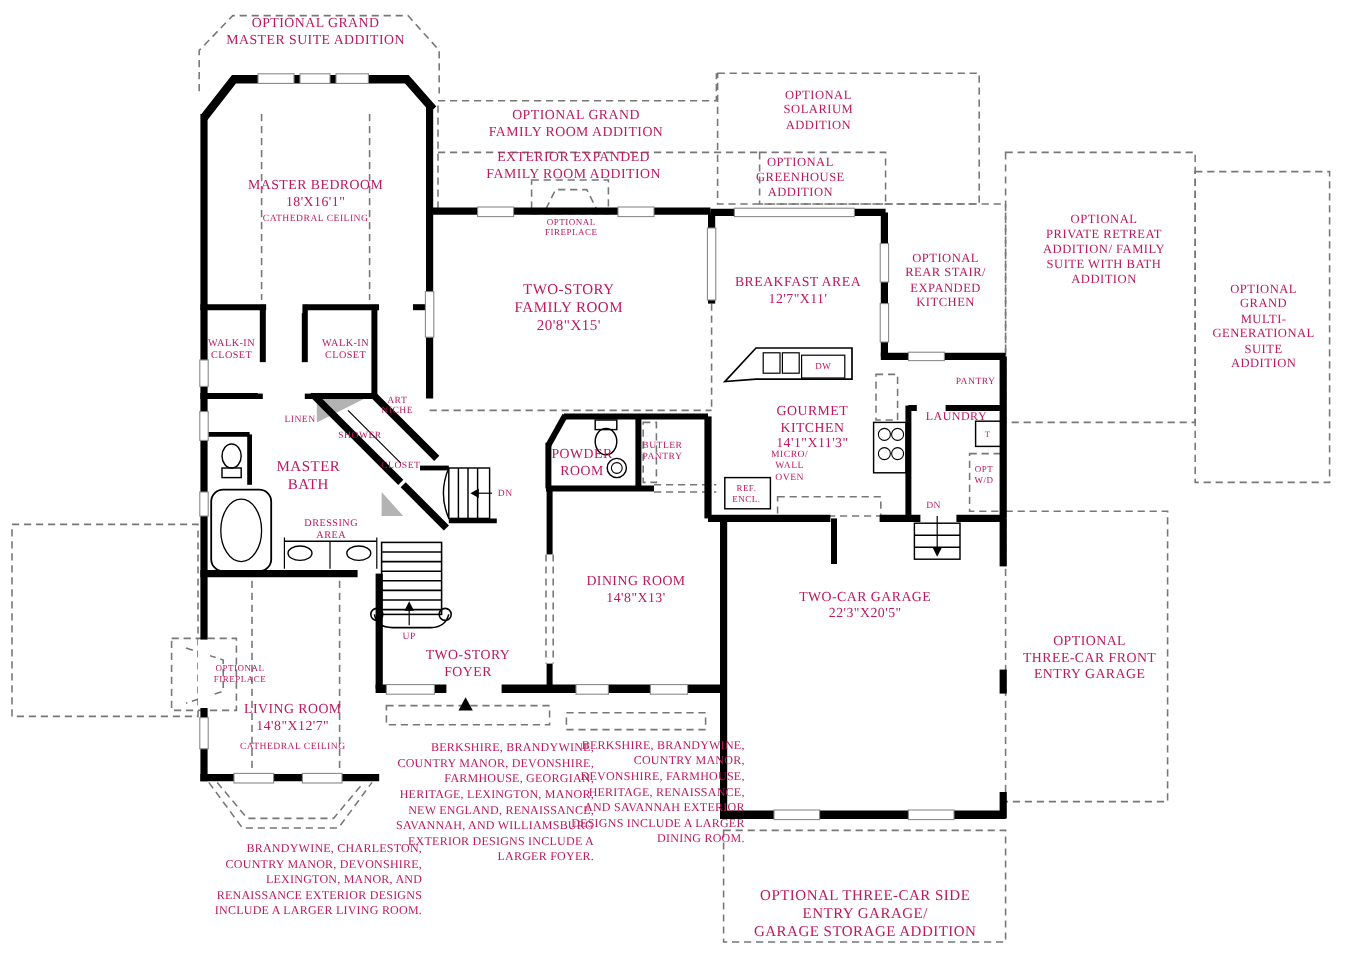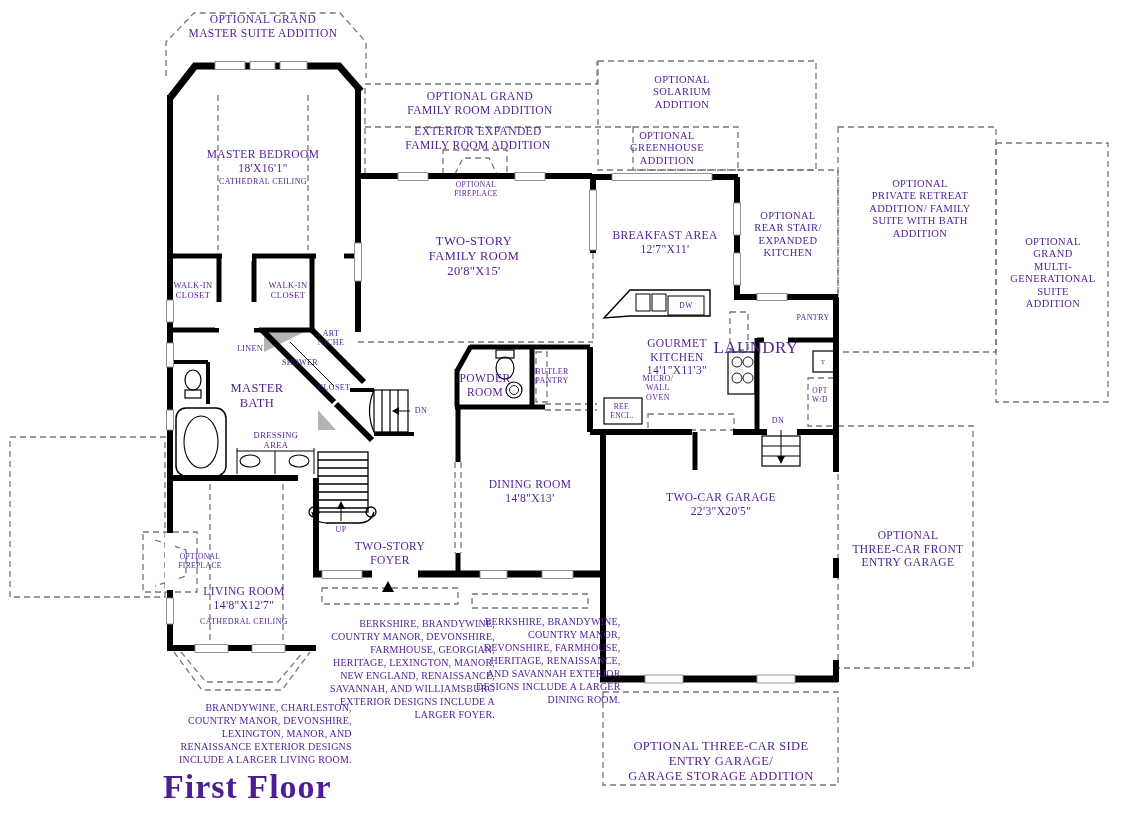--- a/index.html
+++ b/index.html
@@ -1,18 +1,18 @@
 <!DOCTYPE html>
 <html><head>
 <meta charset="utf-8">
 <style>
   html,body{margin:0;padding:0;background:#ffffff;}
   .plan{
     position:relative;width:1130px;height:815px;background:#fff;overflow:hidden;
-    font-family:"Liberation Serif","DejaVu Serif",serif;color:#4c1d95;
+    font-family:"Liberation Serif","DejaVu Serif",serif;color:#be185d;
   }
   .plan svg{position:absolute;left:0;top:0;}
   .lbl{
     position:absolute;transform:translate(-50%,-50%);
     white-space:pre-line;text-align:center;line-height:1.18;letter-spacing:.4px;
   }
   .note{
     position:absolute;white-space:pre-line;text-align:right;
     font-size:10px;line-height:1.3;letter-spacing:.2px;
   }
@@ -258,21 +258,21 @@
 18'X16'1"</div>
   <div class="lbl" style="left:263px;top:182px;font-size:8px">CATHEDRAL CEILING</div>
   <div class="lbl" style="left:474px;top:256px;font-size:12.5px">TWO-STORY
 FAMILY ROOM
 20'8"X15'</div>
   <div class="lbl" style="left:665px;top:243px;font-size:11.5px">BREAKFAST AREA
 12'7"X11'</div>
   <div class="lbl" style="left:677px;top:357px;font-size:11.5px">GOURMET
 KITCHEN
 14'1"X11'3"</div>
-  <div class="lbl" style="left:756px;top:348px;font-size:17px">LAUNDRY</div>
+  <div class="lbl" style="left:797px;top:348px;font-size:10px">LAUNDRY</div>
   <div class="lbl" style="left:530px;top:492px;font-size:11.5px">DINING ROOM
 14'8"X13'</div>
   <div class="lbl" style="left:244px;top:599px;font-size:11.5px">LIVING ROOM
 14'8"X12'7"</div>
   <div class="lbl" style="left:244px;top:622px;font-size:8px">CATHEDRAL CEILING</div>
   <div class="lbl" style="left:721px;top:505px;font-size:11.5px">TWO-CAR GARAGE
 22'3"X20'5"</div>
   <div class="lbl" style="left:390px;top:554px;font-size:11.5px">TWO-STORY
 FOYER</div>
   <div class="lbl" style="left:257px;top:396px;font-size:12.5px">MASTER
@@ -320,14 +320,13 @@
 HERITAGE, RENAISSANCE,
 AND SAVANNAH EXTERIOR
 DESIGNS INCLUDE A LARGER
 DINING ROOM.</div>
   <div class="note" style="left:179px;top:701px">BRANDYWINE, CHARLESTON,
 COUNTRY MANOR, DEVONSHIRE,
 LEXINGTON, MANOR, AND
 RENAISSANCE EXTERIOR DESIGNS
 INCLUDE A LARGER LIVING ROOM.</div>
 
-  <div class="title" style="left:163px;top:768px">First Floor</div>
 </div>
 
 </body></html>

